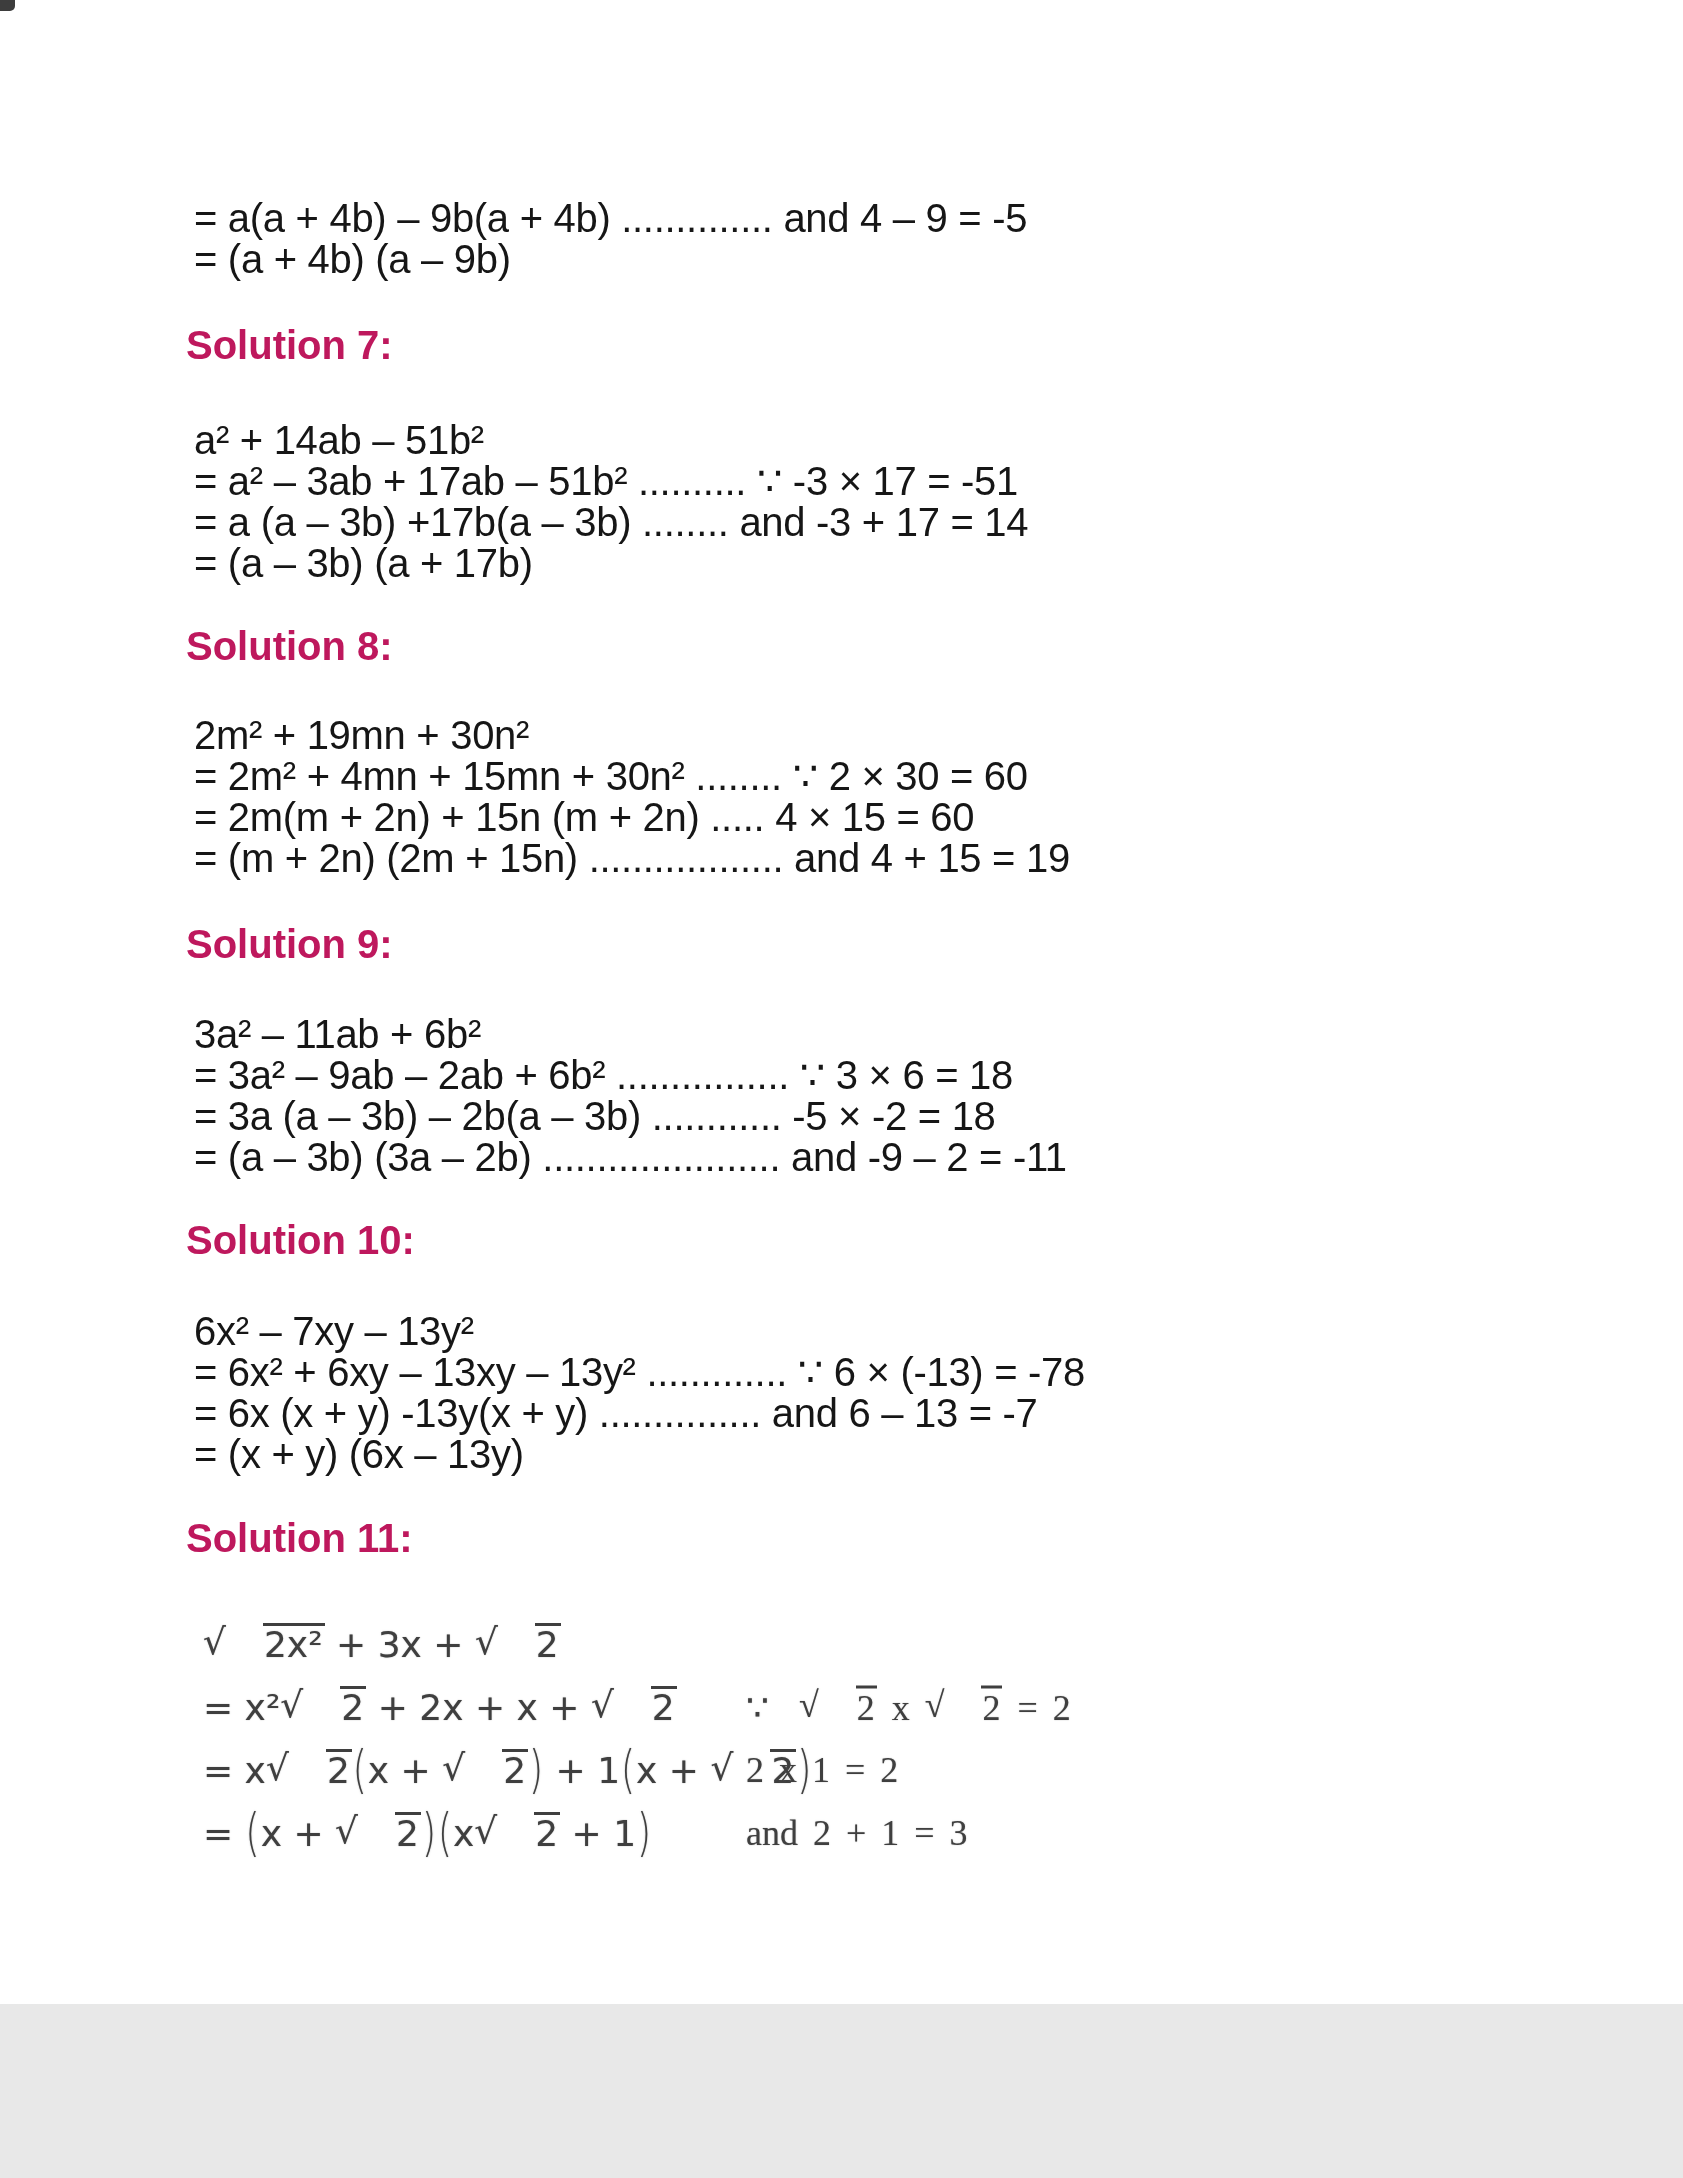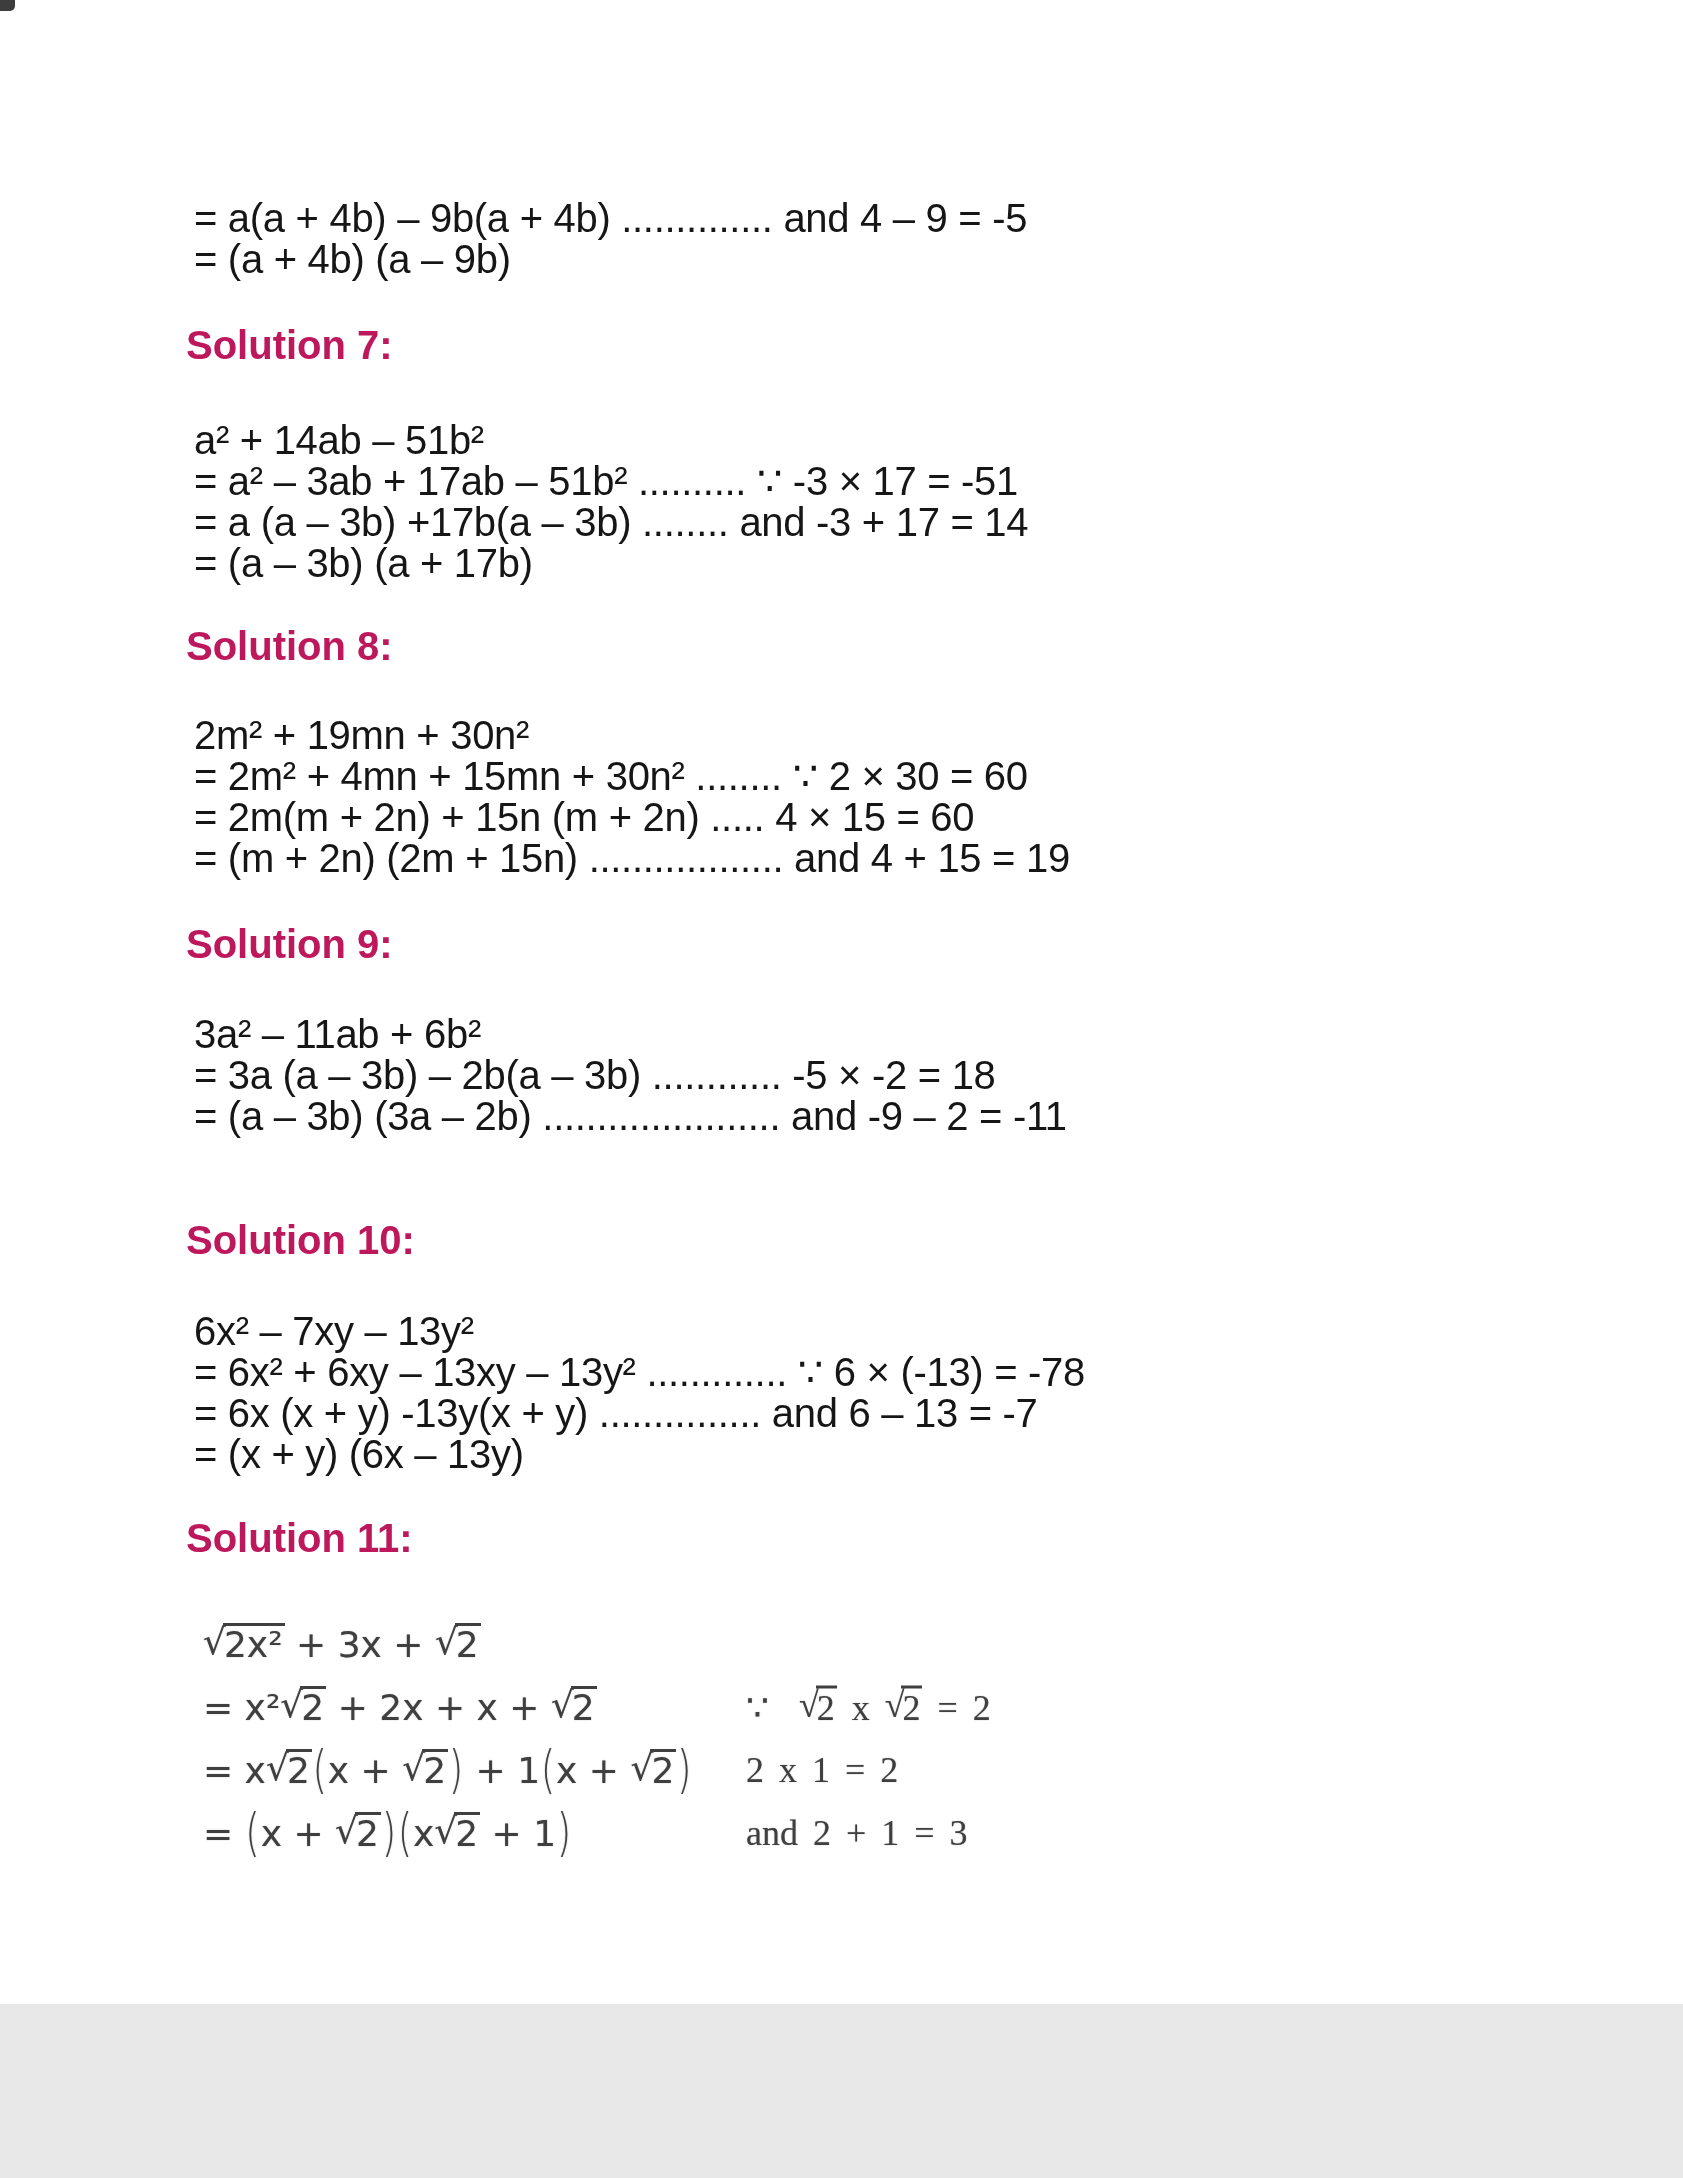--- a/index.html
+++ b/index.html
@@ -47,20 +47,21 @@
     white-space:pre;
   }
   .s11l { left:0; }
   .s11r { left:543px; word-spacing:6px;font-family:Liberation Serif, serif; }
   .rs { position:relative; top:-3px; margin-right:-3px; }
   .rb {
     display:inline-block;
     border-top:3px solid currentColor;
     line-height:1.08;
     padding:0 2px 0 1px;
+    margin-left:40px;
   }
   .tp {
     display:inline-block;
     transform:scaleY(1.42);
     transform-origin:50% 55%;
     font-weight:300;
     margin:0 1px;
   }
 </style>
 </head>
@@ -87,20 +88,21 @@
   <div class="eq-block" style="top:715px;">
     <div class="line">2m² + 19mn + 30n²</div>
     <div class="line">= 2m² + 4mn + 15mn + 30n² ........ ∵ 2 × 30 = 60</div>
     <div class="line">= 2m(m + 2n) + 15n (m + 2n) ..... 4 × 15 = 60</div>
     <div class="line">= (m + 2n) (2m + 15n) .................. and 4 + 15 = 19</div>
   </div>
 
   <div class="sol-heading" style="top:923px;text-align:right;">Solution 9:</div>
   <div class="eq-block" style="top:1014px;">
     <div class="line">3a² – 11ab + 6b²</div>
+    <div class="line">= 3a² – 9ab – 2ab + 6b² ................ ∵ 3 × 6 = 18</div>
     <div class="line">= 3a (a – 3b) – 2b(a – 3b) ............ -5 × -2 = 18</div>
     <div class="line">= (a – 3b) (3a – 2b) ...................... and -9 – 2 = -11</div>
   </div>
 
   <div class="sol-heading" style="top:1219px;">Solution 10:</div>
   <div class="eq-block" style="top:1311px;">
     <div class="line">6x² – 7xy – 13y²</div>
     <div class="line">= 6x² + 6xy – 13xy – 13y² ............. ∵ 6 × (-13) = -78</div>
     <div class="line">= 6x (x + y) -13y(x + y) ............... and 6 – 13 = -7</div>
     <div class="line">= (x + y) (6x – 13y)</div>

